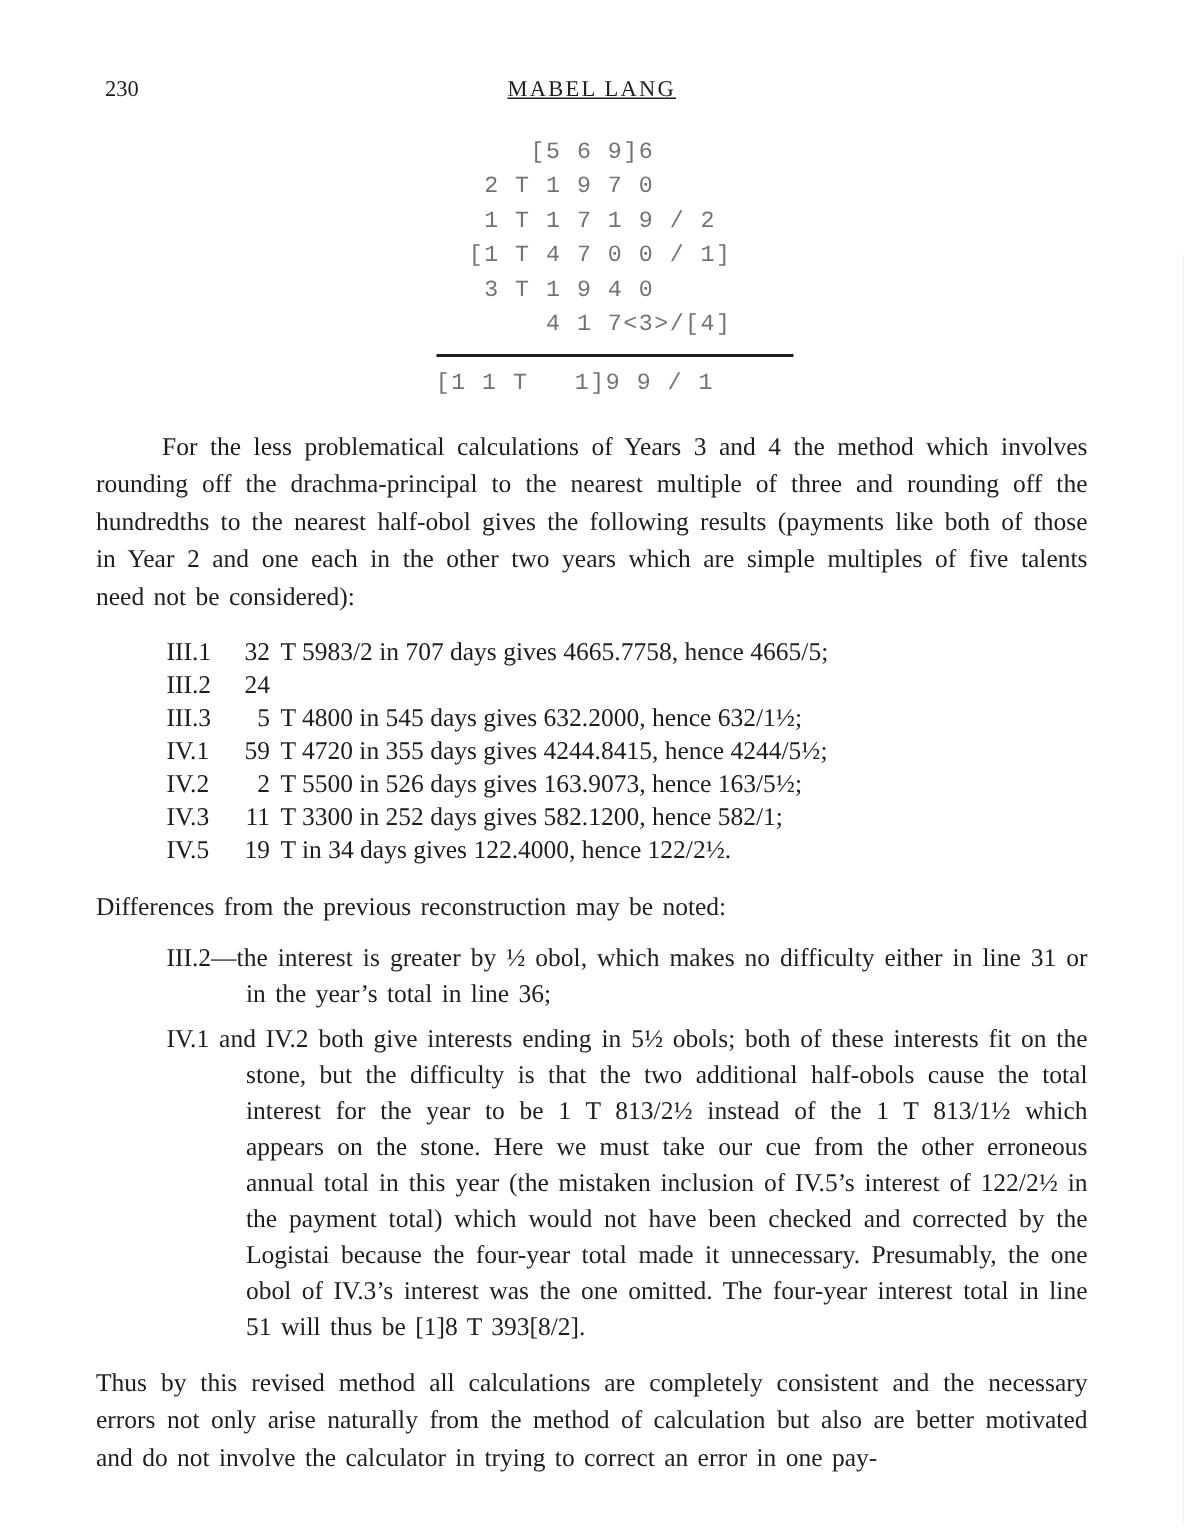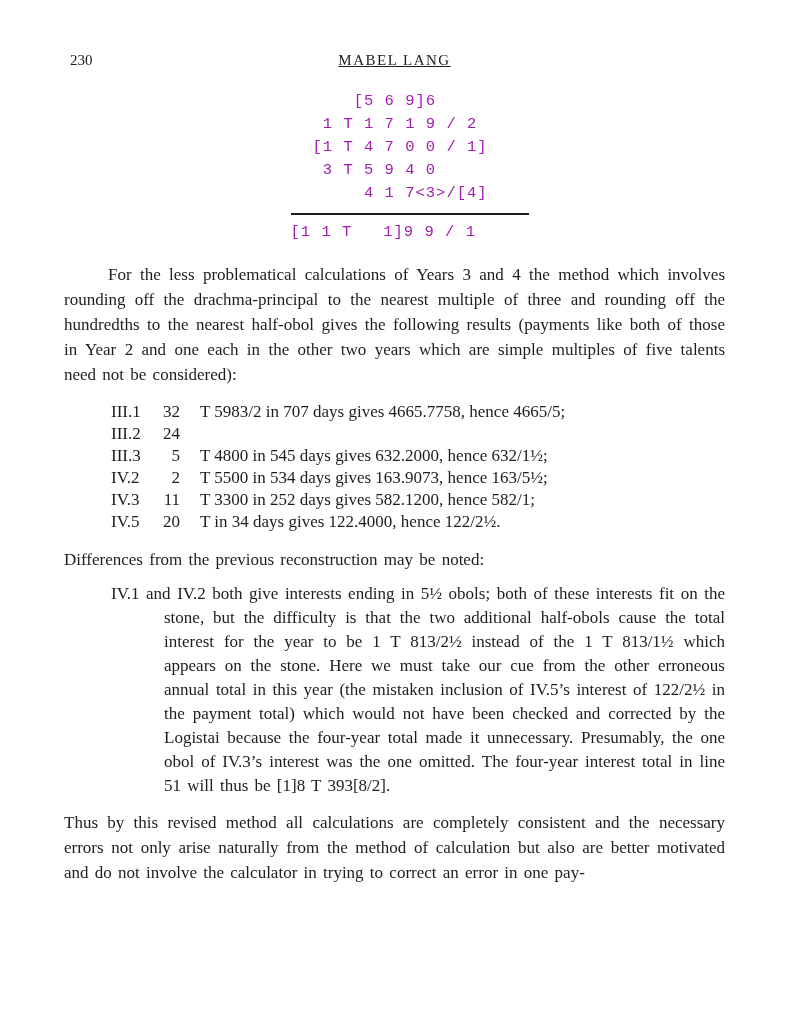--- a/index.html
+++ b/index.html
@@ -30,21 +30,21 @@
     text-align: center; letter-spacing: 1.5px; text-decoration: underline;
   }
   .calc {
     font-family: "Liberation Mono", monospace;
     font-size: 15.5px;
     line-height: 23px;
     letter-spacing: 1px;
     width: 240px;
     margin: 10px auto 0 auto;
     transform: translateX(16px);
-    color: #a21caf;
+    color: #737373;
   }
   .calc-rows { padding-left: 22px; }
   .calc-row { white-space: pre; }
   .calc-rule {
     border: none;
     border-top: 2px solid #1d1d1d;
     margin: 8px 0 6px 0;
     width: 238px;
   }
   .calc-total { white-space: pre; }
@@ -56,21 +56,21 @@
   .para-intro { margin-top: 18px; text-indent: 44px; }
   .results {
     list-style: none;
     margin: 14px 0 0 47px;
     padding: 0;
     line-height: 22px;
   }
   .result { display: flex; white-space: nowrap; }
   .rl-label { width: 52px; flex: none; }
   .rl-t { width: 2ch; flex: none; text-align: right; }
-  .rl-rest { margin-left: 20px; }
+  .rl-rest { margin-left: 7px; }
   .diff-intro { margin-top: 14px; }
   .notes { margin: 10px 0 0 47px; }
   .note {
     margin: 0 0 6px 0;
     padding-left: 53px;
     text-indent: -53px;
     text-align: justify;
     line-height: 24px;
     word-spacing: 2px;
   }
@@ -82,23 +82,24 @@
 <div class="page">
 
   <div class="page-header">
     <span class="page-number">230</span>
     <span class="running-head">MABEL LANG</span>
   </div>
 
   <div class="calc">
     <div class="calc-rows">
       <div class="calc-row">    [5 6 9]6</div>
+      <div class="calc-row"> 2 T 1 9 7 0</div>
       <div class="calc-row"> 1 T 1 7 1 9 / 2</div>
       <div class="calc-row">[1 T 4 7 0 0 / 1]</div>
-      <div class="calc-row"> 3 T 5 9 4 0</div>
+      <div class="calc-row"> 3 T 1 9 4 0</div>
       <div class="calc-row">     4 1 7&lt;3&gt;/[4]</div>
     </div>
     <hr class="calc-rule">
     <div class="calc-total">[1 1 T   1]9 9 / 1</div>
   </div>
 
   <p class="para para-intro">For the less problematical calculations of Years 3 and 4 the method which involves rounding off the drachma-principal to the nearest multiple of three and rounding off the hundredths to the nearest half-obol gives the following results (payments like both of those in Year 2 and one each in the other two years which are simple multiples of five talents need not be considered):</p>
 
   <ul class="results">
     <li class="result">
@@ -109,37 +110,43 @@
     <li class="result">
       <span class="rl-label">III.2</span>
       <span class="rl-t">24</span>
     </li>
     <li class="result">
       <span class="rl-label">III.3</span>
       <span class="rl-t">5</span>
       <span class="rl-rest">T 4800 in 545 days gives 632.2000, hence 632/1½;</span>
     </li>
     <li class="result">
+      <span class="rl-label">IV.1</span>
+      <span class="rl-t">59</span>
+      <span class="rl-rest">T 4720 in 355 days gives 4244.8415, hence 4244/5½;</span>
+    </li>
+    <li class="result">
       <span class="rl-label">IV.2</span>
       <span class="rl-t">2</span>
-      <span class="rl-rest">T 5500 in 534 days gives 163.9073, hence 163/5½;</span>
+      <span class="rl-rest">T 5500 in 526 days gives 163.9073, hence 163/5½;</span>
     </li>
     <li class="result">
       <span class="rl-label">IV.3</span>
       <span class="rl-t">11</span>
       <span class="rl-rest">T 3300 in 252 days gives 582.1200, hence 582/1;</span>
     </li>
     <li class="result">
       <span class="rl-label">IV.5</span>
-      <span class="rl-t">20</span>
+      <span class="rl-t">19</span>
       <span class="rl-rest">T in 34 days gives 122.4000, hence 122/2½.</span>
     </li>
   </ul>
 
   <p class="para diff-intro">Differences from the previous reconstruction may be noted:</p>
 
   <div class="notes">
+    <p class="note"><span>III.2</span><span>—the interest is greater by ½ obol, which makes no difficulty either in line 31 or in the year’s total in line 36;</span></p>
     <p class="note"><span>IV.1 and IV.2</span><span> both give interests ending in 5½ obols; both of these interests fit on the stone, but the difficulty is that the two additional half-obols cause the total interest for the year to be 1 T 813/2½ instead of the 1 T 813/1½ which appears on the stone.  Here we must take our cue from the other erroneous annual total in this year (the mistaken inclusion of IV.5’s interest of 122/2½ in the payment total) which would not have been checked and corrected by the Logistai because the four-year total made it unnecessary.  Presumably, the one obol of IV.3’s interest was the one omitted.  The four-year interest total in line 51 will thus be [1]8 T 393[8/2].</span></p>
   </div>
 
   <p class="para closing">Thus by this revised method all calculations are completely consistent and the necessary errors not only arise naturally from the method of calculation but also are better motivated and do not involve the calculator in trying to correct an error in one pay-</p>
 
 </div>
 
 </body></html>

